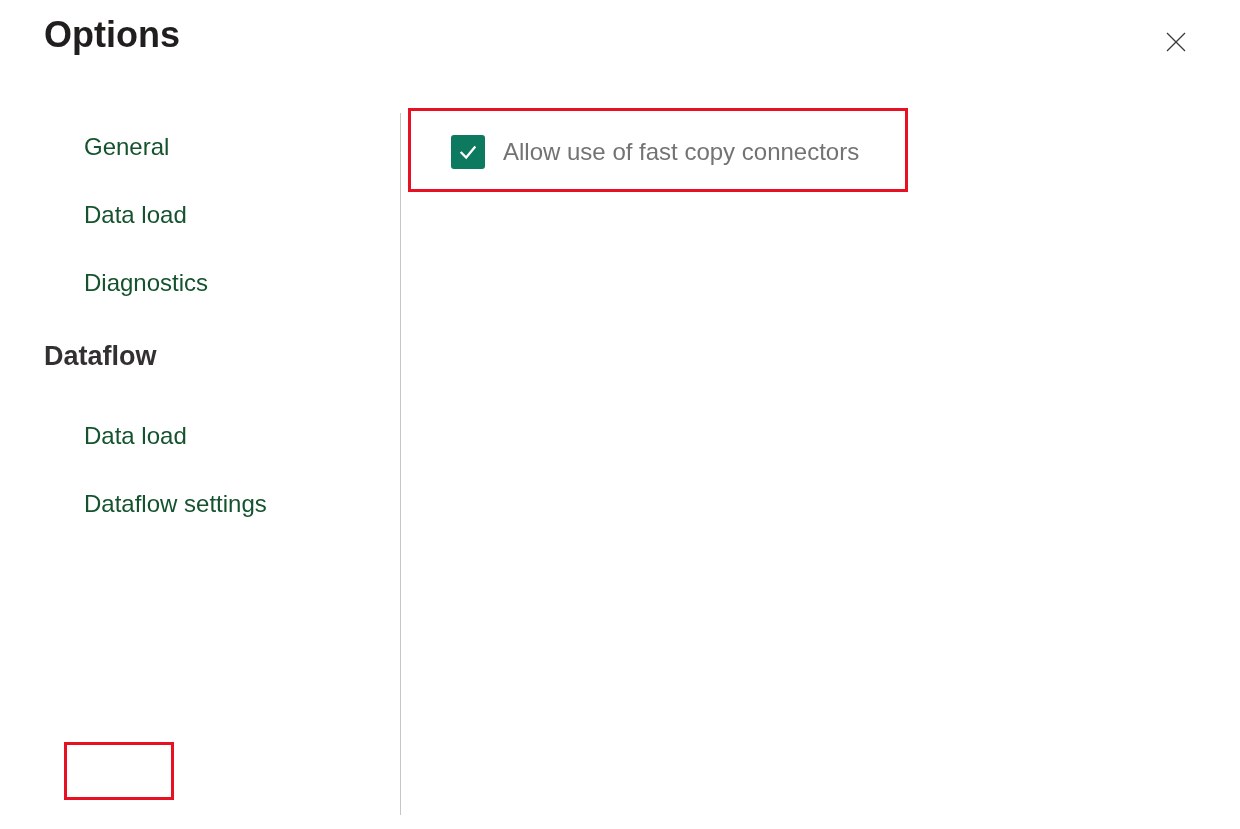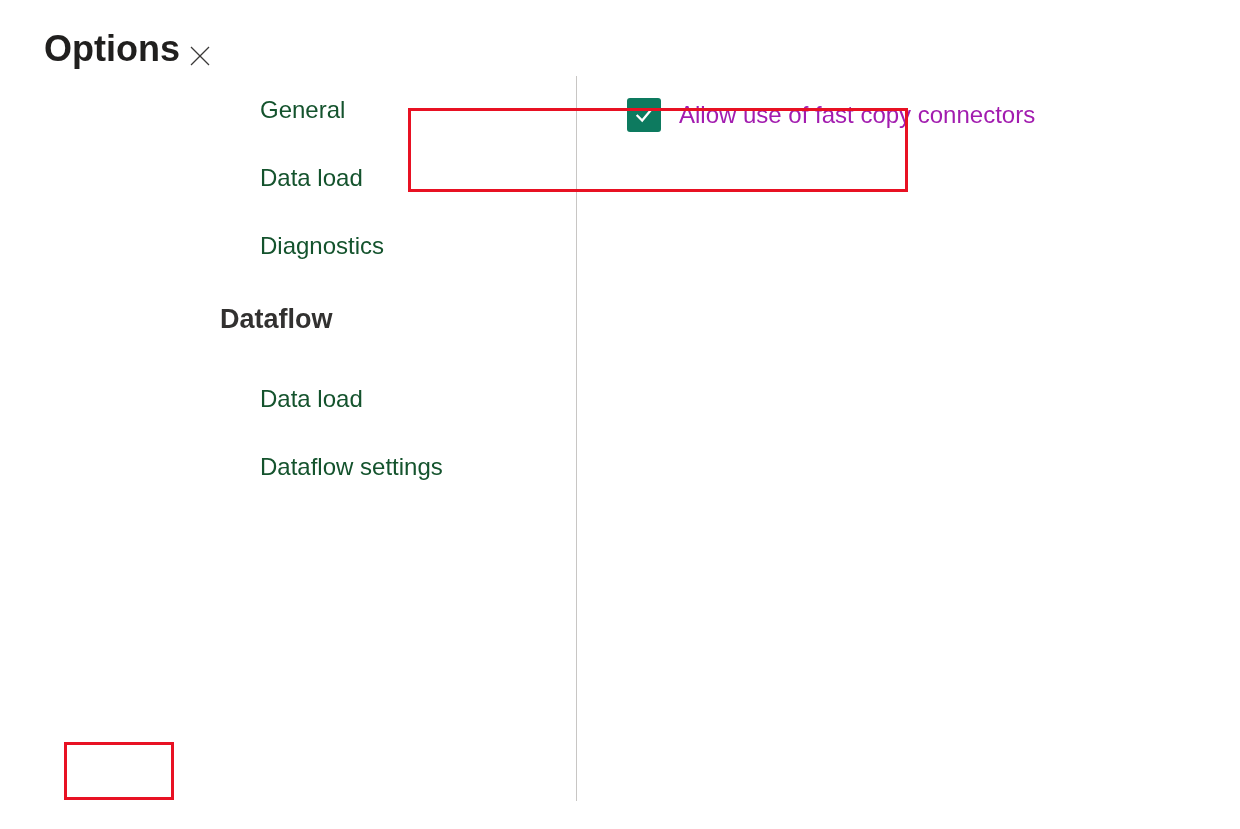--- a/index.html
+++ b/index.html
@@ -9,23 +9,23 @@
     }
     body {
       font-family: "Segoe UI", -apple-system, BlinkMacSystemFont, sans-serif;
       background: #ffffff;
       color: #323130;
       width: 1240px;
       height: 829px;
       position: relative;
     }
     .container {
-      padding: 28px 44px;
+      padding: 14px 44px;
       display: flex;
-      flex-direction: row;
+      flex-direction: column;
       height: 100%;
     }
     .header {
       display: flex;
       justify-content: space-between;
       align-items: flex-start;
     }
     .title {
       font-size: 36px;
       font-weight: 700;
@@ -115,21 +115,21 @@
     }
     .checkbox svg {
       width: 22px;
       height: 22px;
       stroke: #ffffff;
       stroke-width: 2.5;
       fill: none;
     }
     .checkbox-label {
       font-size: 24px;
-      color: #a21caf;
+      color: #737373;
     }
     
     .highlight-box-1 {
       position: absolute;
       border: 3px solid #e81123;
       left: 408px;
       top: 108px;
       width: 500px;
       height: 84px;
       pointer-events: none;

